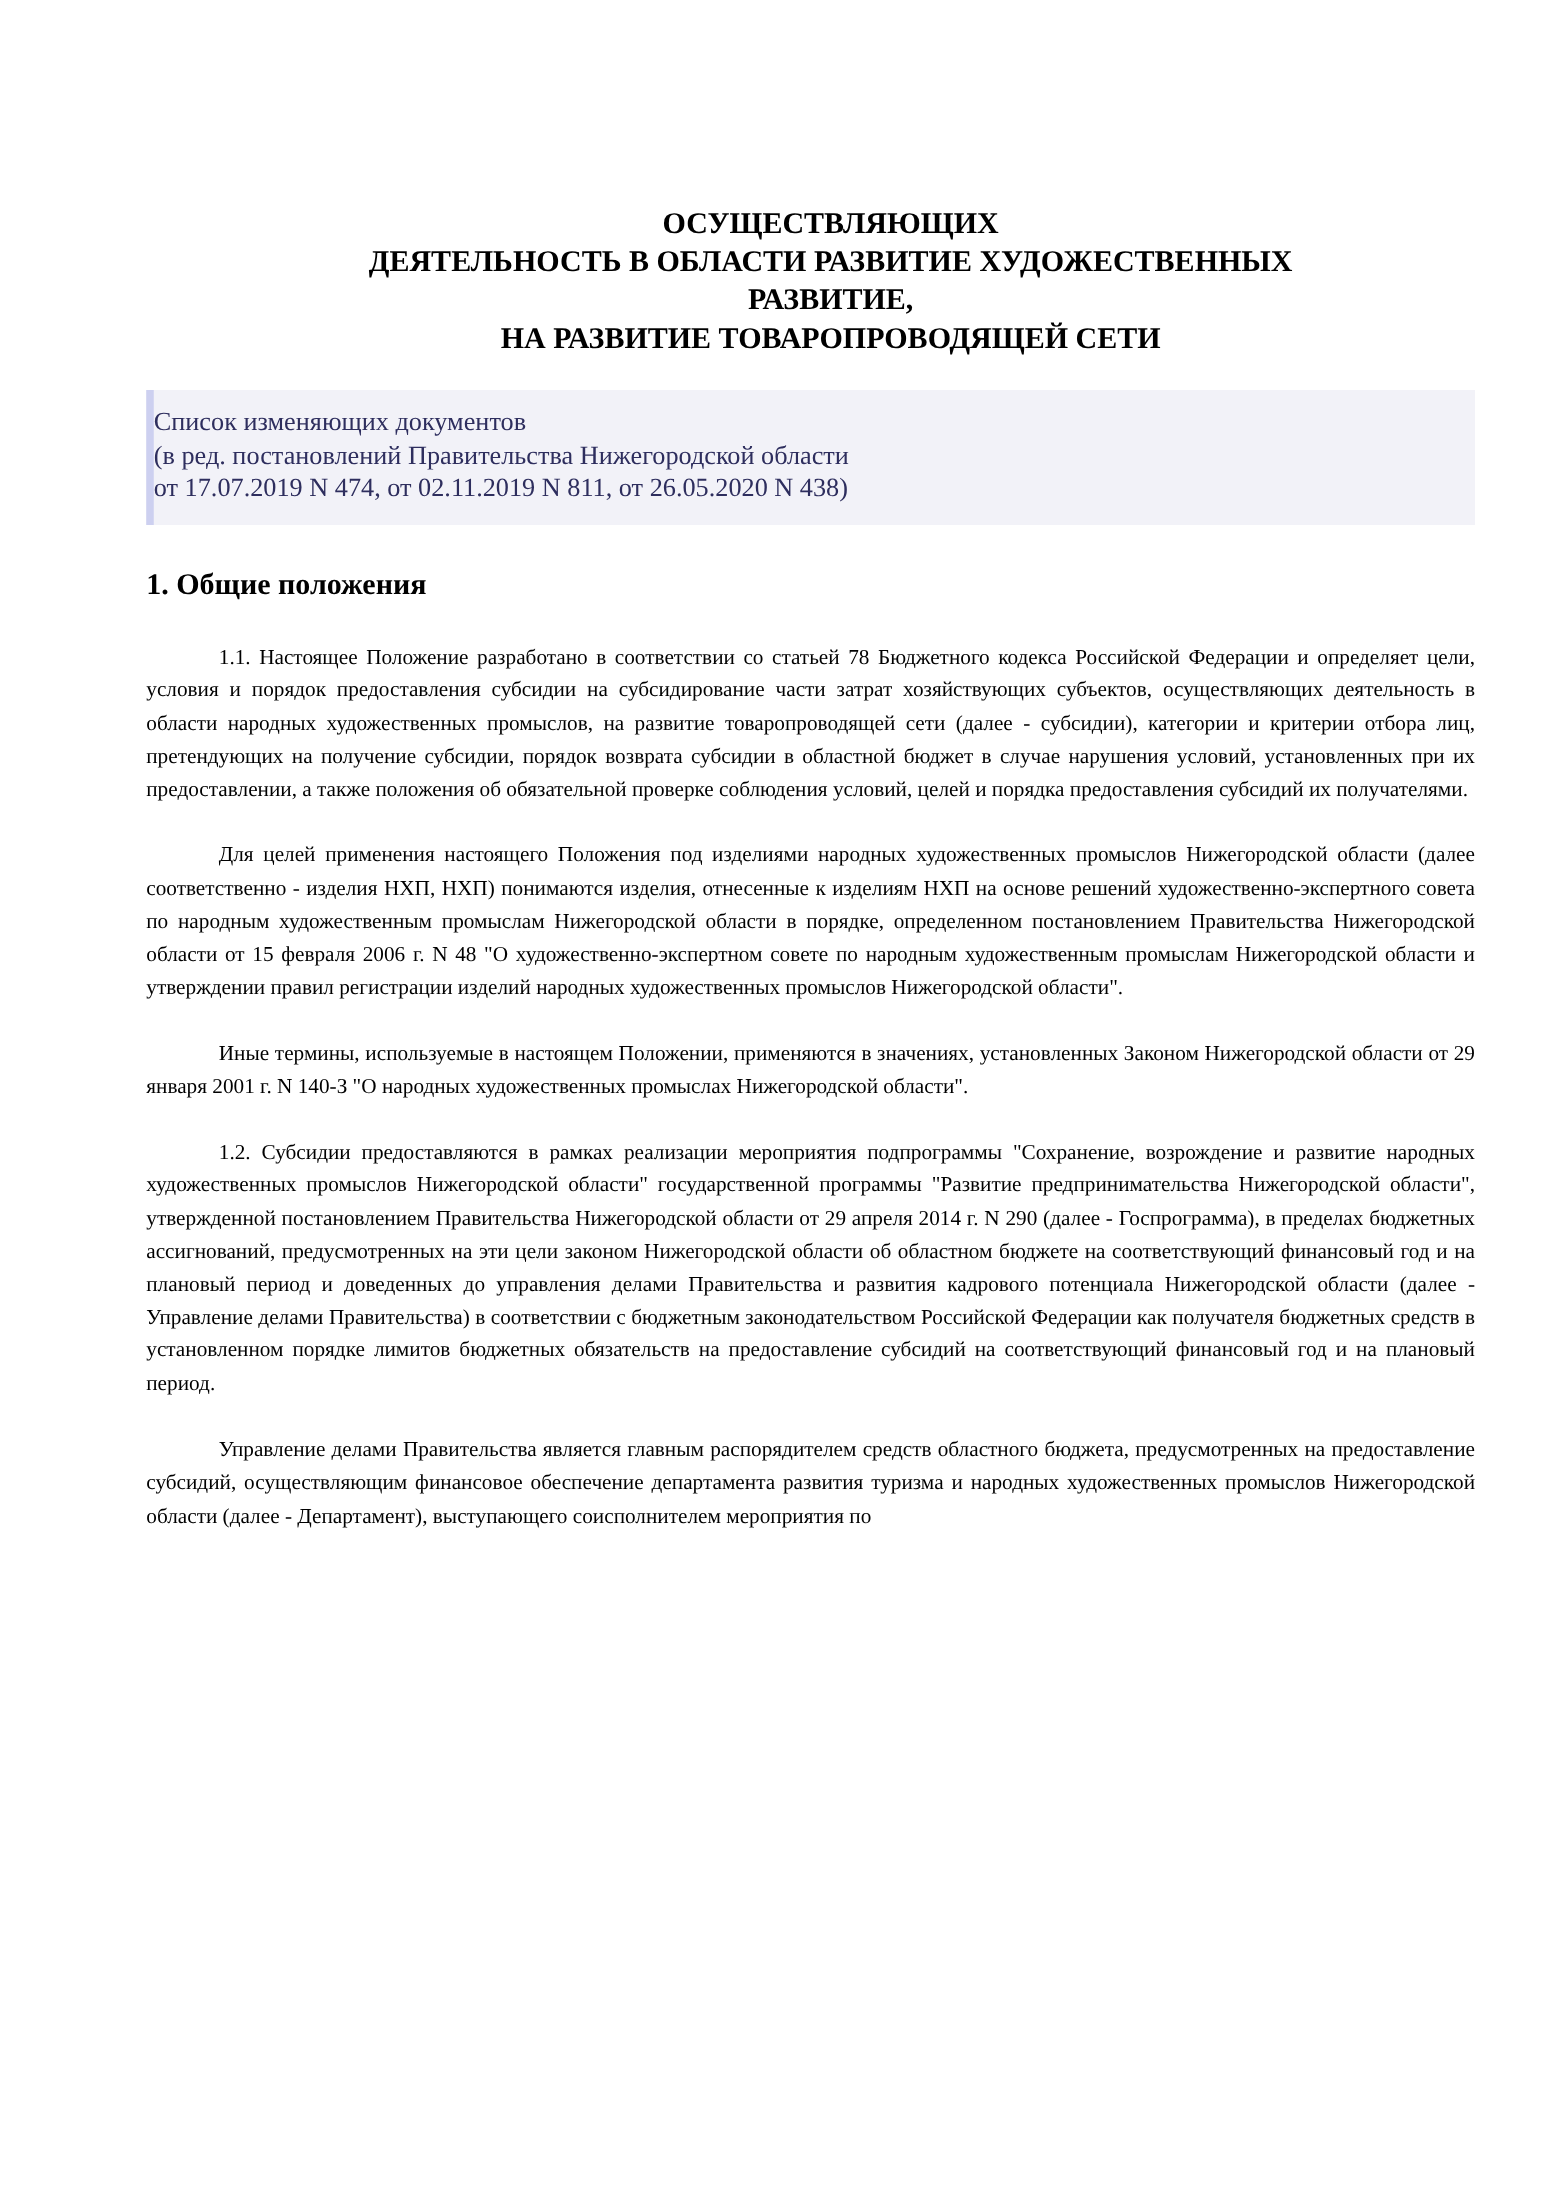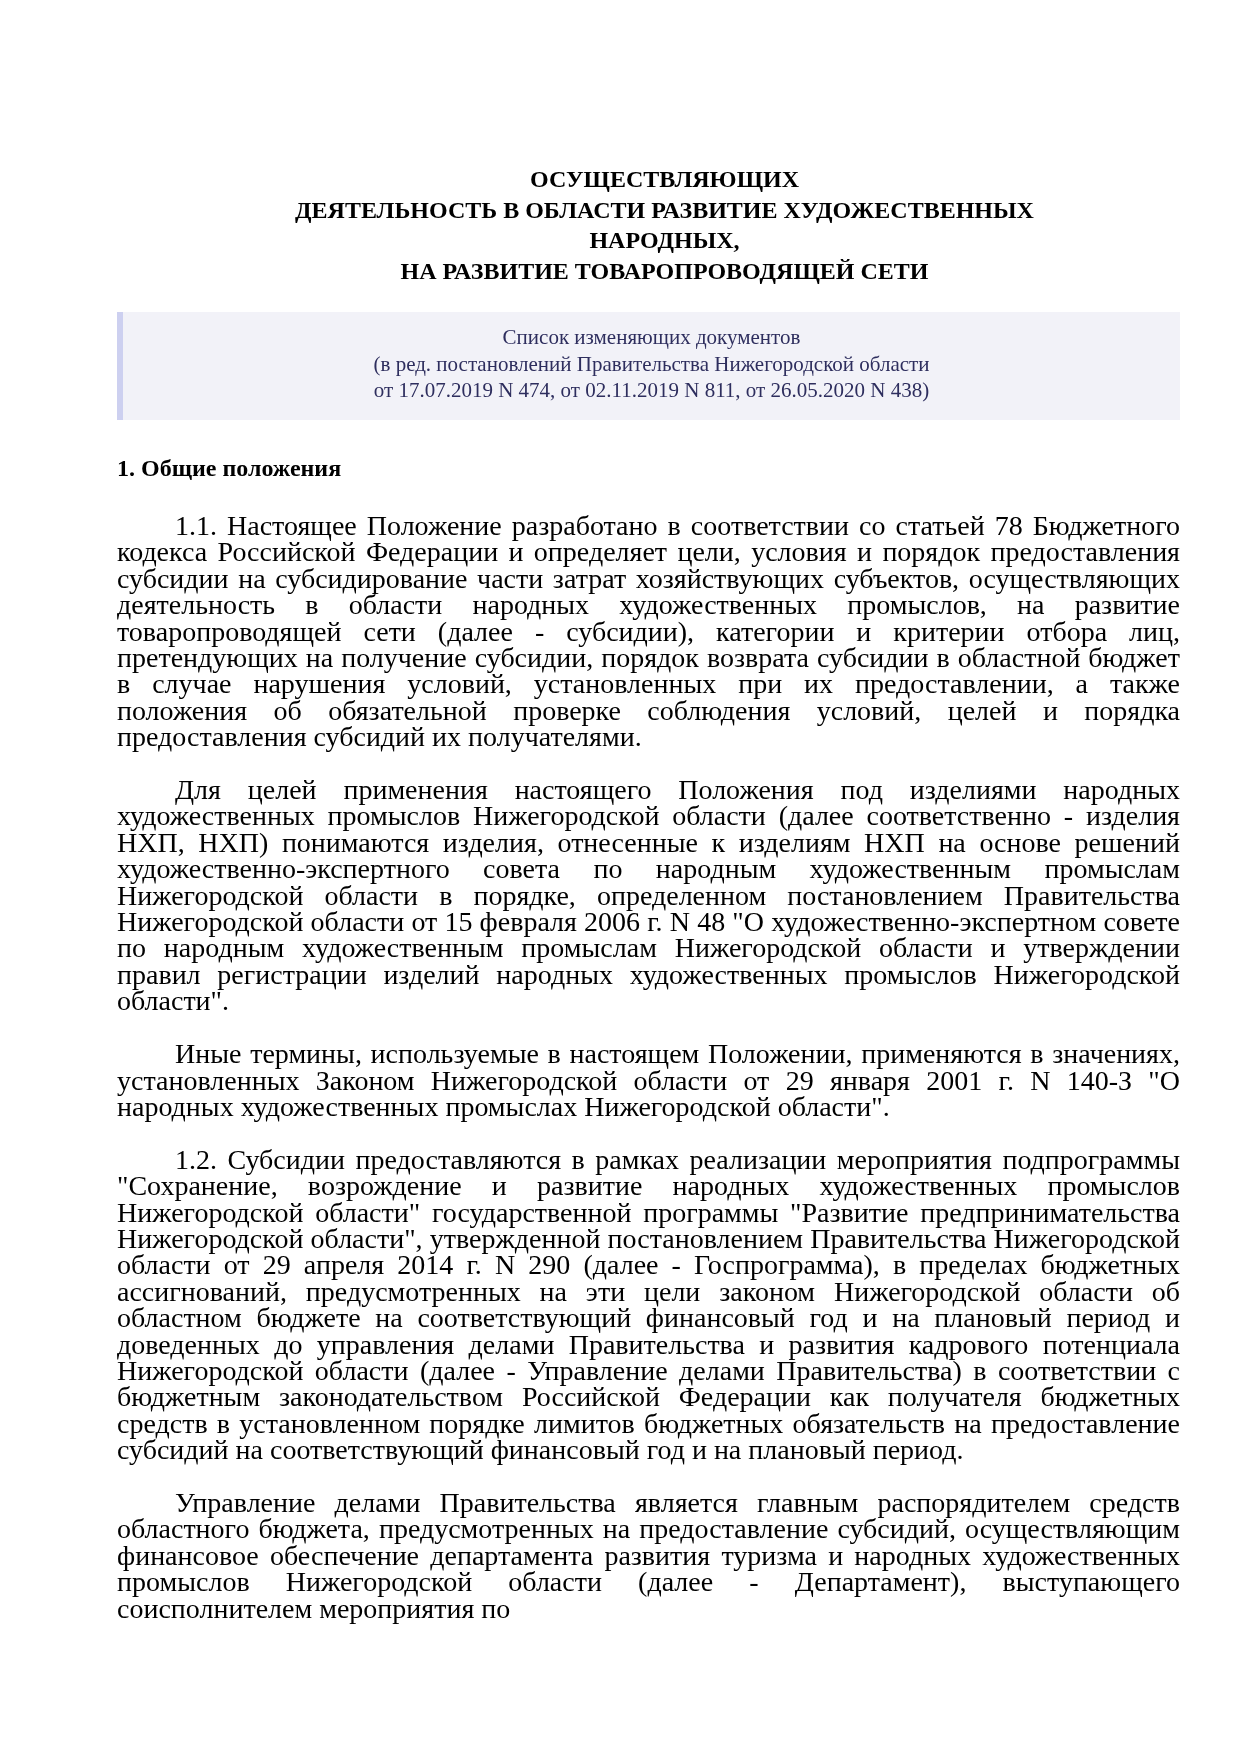--- a/index.html
+++ b/index.html
@@ -34,21 +34,21 @@
     }
     .doc-title span { display: block; }
     .changes-box {
       position: absolute;
       top: 312px;
       left: 0;
       width: 1057px;
       height: 108px;
       background: #f2f2f8;
       border-left: 6px solid #cdd0f0;
-      text-align: center;
+      text-align: left;
       color: #2e2e5e;
       font-size: 21px;
       line-height: 26.5px;
       box-sizing: content-box;
     }
     .changes-box .inner {
       padding-top: 12px;
     }
     .changes-box span { display: block; }
     .section-heading {
@@ -60,39 +60,39 @@
       font-weight: bold;
       font-size: 24px;
       line-height: 30px;
       margin: 0;
     }
     .body-text {
       position: absolute;
       top: 513px;
       left: 0;
       width: 1063px;
-      font-size: 28px;
+      font-size: 17px;
       line-height: 26.4px;
     }
     .body-text p {
       margin: 0 0 26.4px 0;
       text-indent: 58px;
       text-align: justify;
       text-align-last: left;
     }
   </style>
 </head>
 <body>
 
 <div class="page">
 
   <h1 class="doc-title">
     <span>ОСУЩЕСТВЛЯЮЩИХ</span>
     <span>ДЕЯТЕЛЬНОСТЬ В ОБЛАСТИ РАЗВИТИЕ ХУДОЖЕСТВЕННЫХ</span>
-    <span>НАРОДНЫХ,</span>
+    <span>РАЗВИТИЕ,</span>
     <span>НА РАЗВИТИЕ ТОВАРОПРОВОДЯЩЕЙ СЕТИ</span>
   </h1>
 
   <div class="changes-box">
     <div class="inner">
       <span>Список изменяющих документов</span>
       <span>(в ред. постановлений Правительства Нижегородской области</span>
       <span>от 17.07.2019 N 474, от 02.11.2019 N 811, от 26.05.2020 N 438)</span>
     </div>
   </div>

